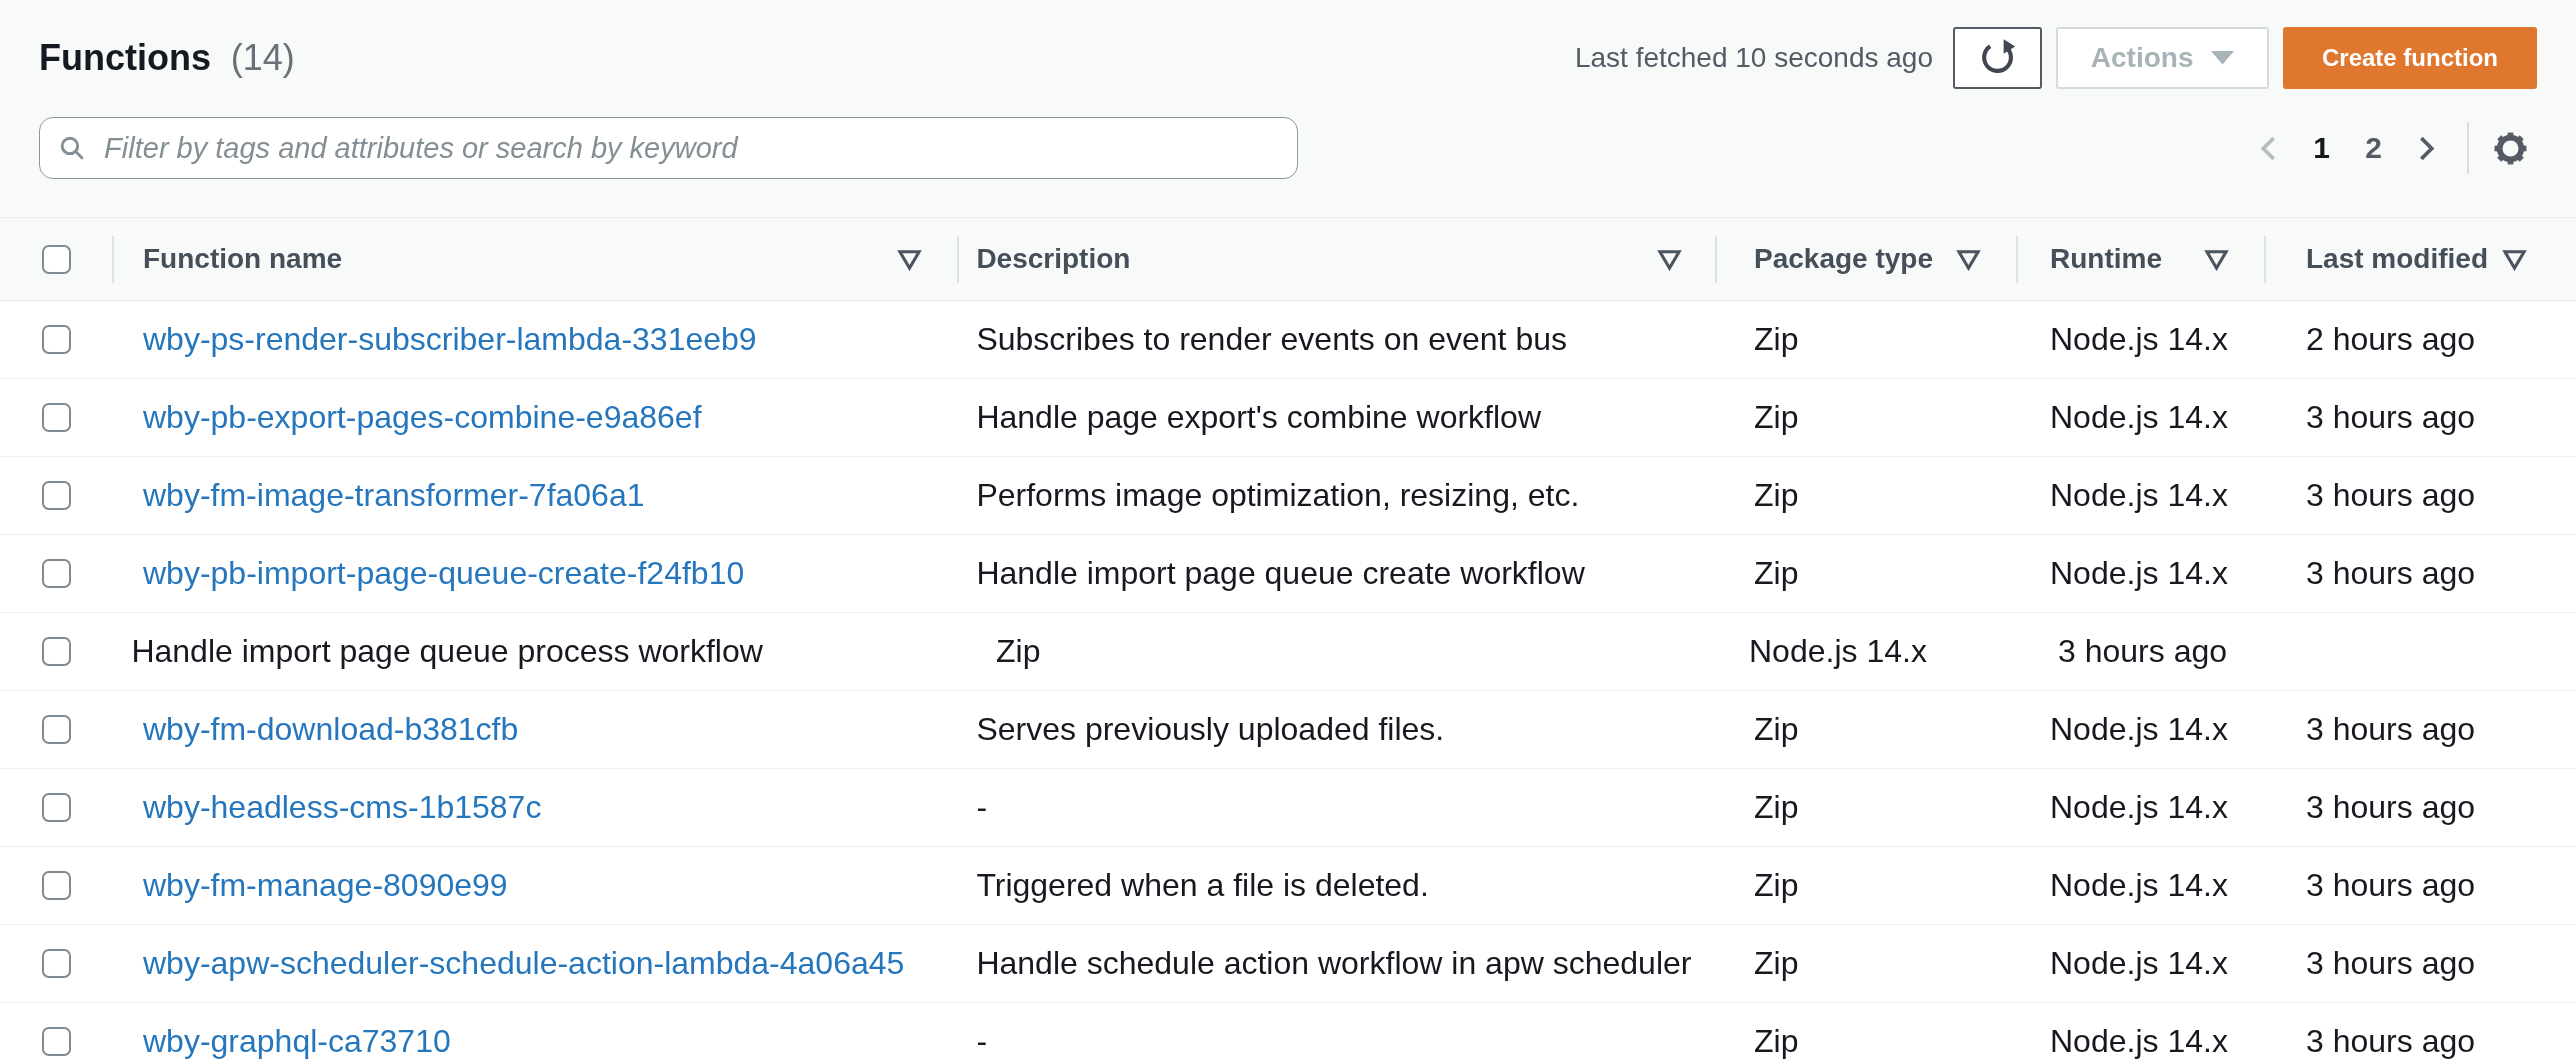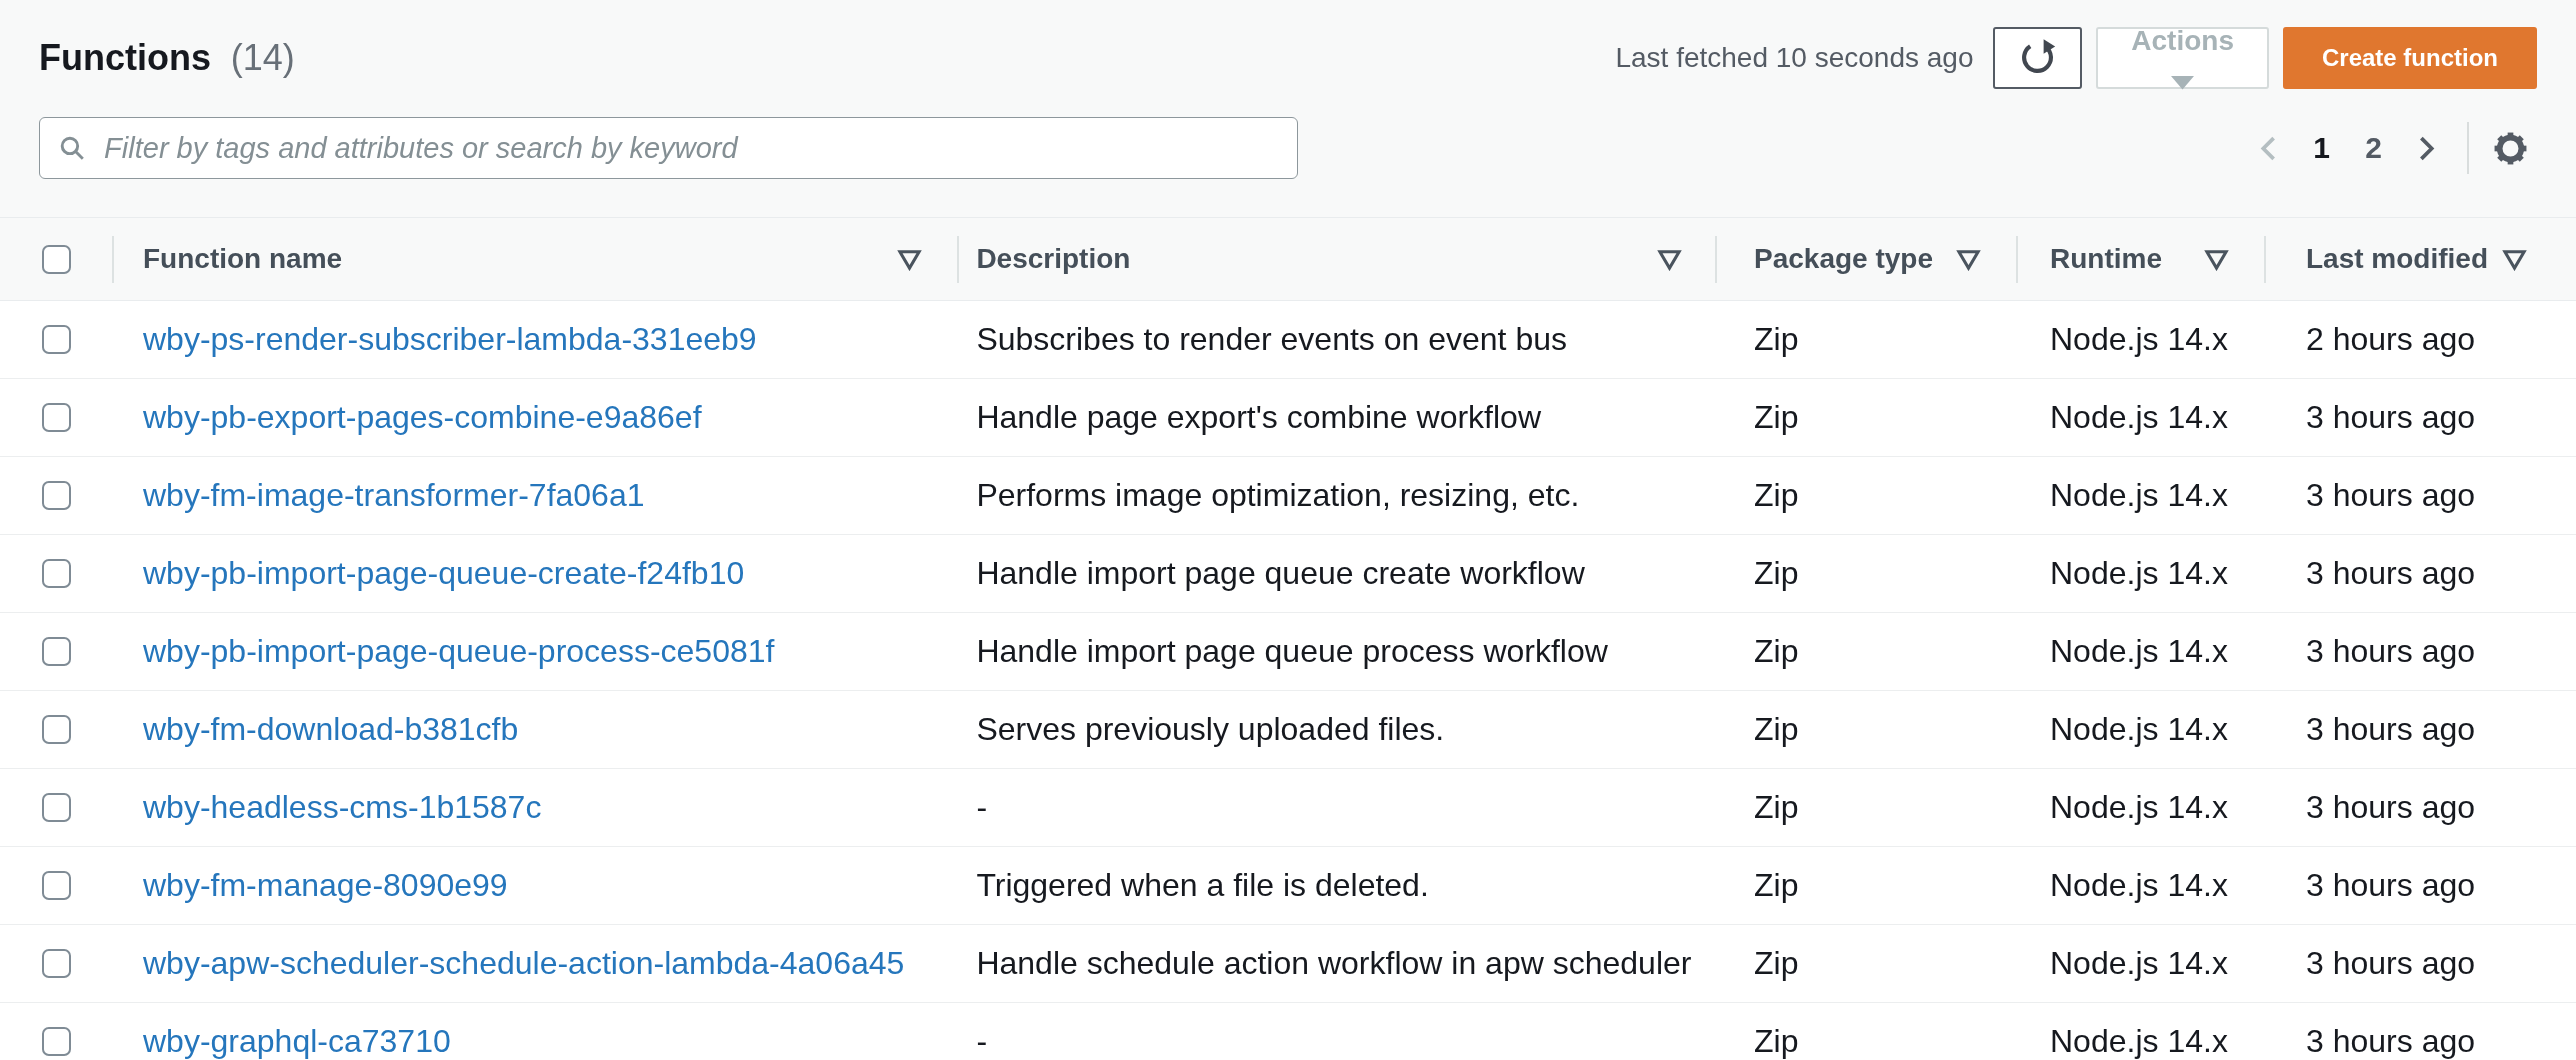--- a/index.html
+++ b/index.html
@@ -12,30 +12,30 @@
   .top-bar{
     position:absolute;left:39px;right:39px;top:17.5px;height:80px;
     display:flex;justify-content:space-between;align-items:center;
   }
   .title-wrap{font-size:36px;font-weight:bold;color:#16191f;}
   .title-count{font-weight:normal;color:#687078;margin-left:9.7px;}
   .top-actions{display:flex;align-items:center;gap:14px;}
   .last-fetched{font-size:28px;color:#545b64;margin-right:5.8px;}
   .btn{box-sizing:border-box;height:62px;border-radius:2.9px;display:flex;align-items:center;justify-content:center;cursor:pointer;}
   .btn-refresh{width:89px;background:#fff;border:2.9px solid #545b64;}
-  .btn-actions{background:#fff;border:2.9px solid #d5dbdb;color:#a7b3b7;font-weight:bold;font-size:28px;padding:0 33px;gap:17.5px;flex-direction:column;}
+  .btn-actions{background:#fff;border:2.9px solid #d5dbdb;color:#a7b3b7;font-weight:bold;font-size:28px;padding:0 33px;gap:17.5px;}
   .btn-create{background:#e0772f;border:2.9px solid #e0772f;color:#fff;font-weight:bold;font-size:24px;padding:0 37px;}
   
   .search-row{
     position:absolute;left:39px;right:39px;top:117px;height:62px;
     display:flex;justify-content:space-between;align-items:center;
   }
   .search-box{
     box-sizing:border-box;width:1259px;height:62px;background:#fff;
-    border:1.9px solid #8d979c;border-radius:6px;
+    border:1.9px solid #8d979c;border-radius:14px;
     display:flex;align-items:center;padding:0 15.5px;gap:13.6px;
   }
   .search-box input{
     flex:1;border:none;outline:none;background:transparent;
     font-size:29px;font-family:"Liberation Sans",sans-serif;color:#16191f;
   }
   .search-box input::placeholder{color:#848f94;font-style:italic;}
   .pagination{display:flex;align-items:center;}
   .pg-btn{min-width:52px;height:54px;display:flex;align-items:center;justify-content:center;cursor:pointer;background:none;border:none;padding:0 5.8px;}
   .pg-num{font-size:30px;font-weight:bold;color:#545b64;font-family:"Liberation Sans",sans-serif;}
@@ -251,23 +251,20 @@
     <div class="cell pad-desc">Handle import page queue create workflow</div>
     <div class="cell pad-pkg">Zip</div>
     <div class="cell pad-rt">Node.js 14.x</div>
     <div class="cell pad-mod">3 hours ago</div>
   </div>
 
   <div class="tr grid-cols">
     <div class="cell cell-check">
       <span class="checkbox"></span>
     </div>
-    <div class="cell pad-name">
-      <a class="fn-link">wby-pb-import-page-queue-process-ce5081f</a>
-    </div>
     <div class="cell pad-desc">Handle import page queue process workflow</div>
     <div class="cell pad-pkg">Zip</div>
     <div class="cell pad-rt">Node.js 14.x</div>
     <div class="cell pad-mod">3 hours ago</div>
   </div>
 
   <div class="tr grid-cols">
     <div class="cell cell-check">
       <span class="checkbox"></span>
     </div>

